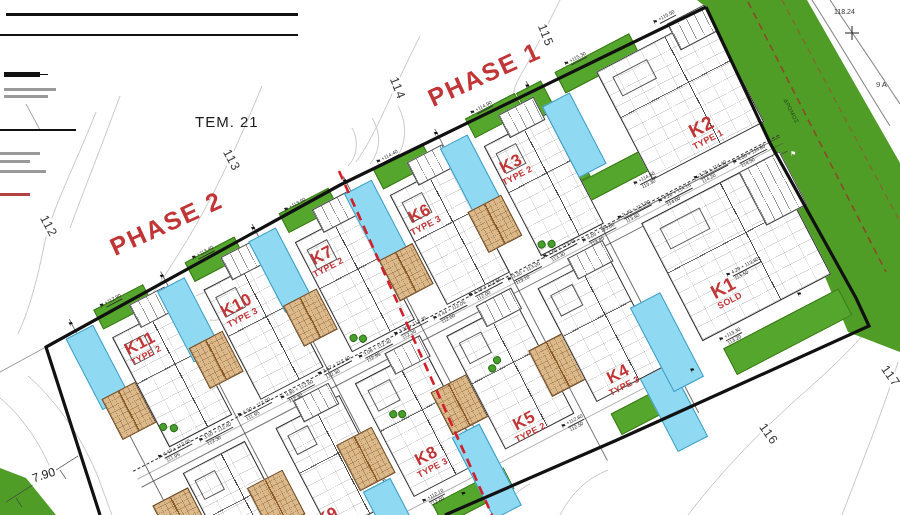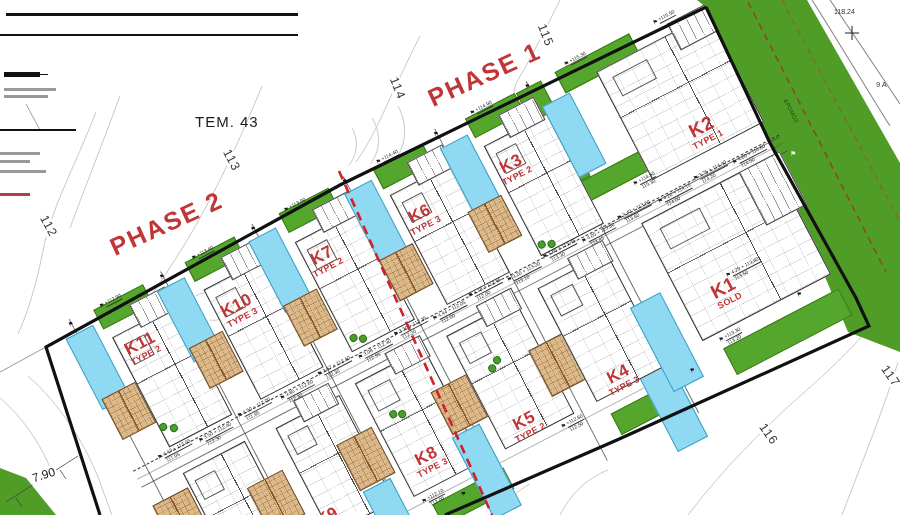--- a/index.html
+++ b/index.html
@@ -282,21 +282,21 @@
       </div>
   </div>
 
   <svg width="900" height="515" style="pointer-events:none;">
     <path d="M 100,515 L 46,347 L 340,185 L 706,7 M 706,7 L 770,143 L 856,298 L 869,326 L 617,440 L 445,515" fill="none" stroke="#111" stroke-width="3.2"></path>
     <path d="M 339,171 L 492,515" fill="none" stroke="#d1202a" stroke-width="2.6" stroke-dasharray="9,6"></path>
   </svg>
 
   <div class="phase" style="left:424px;top:60px;transform:rotate(-24.5deg);">PHASE 1</div>
   <div class="phase" style="left:106px;top:209px;transform:rotate(-24.5deg);">PHASE 2</div>
-  <div class="tiny" style="left:195px;top:113px;font-size:15px;color:#1c1c1c;letter-spacing:1px;">ΤΕΜ. 43</div>
+  <div class="tiny" style="left:195px;top:113px;font-size:15px;color:#1c1c1c;letter-spacing:1px;">ΤΕΜ. 21</div>
 
   <div class="contour-lbl" style="left:36px;top:220px;transform:rotate(62deg);">112</div>
   <div class="contour-lbl" style="left:219px;top:154px;transform:rotate(62deg);">113</div>
   <div class="contour-lbl" style="left:385px;top:82px;transform:rotate(68deg);">114</div>
   <div class="contour-lbl" style="left:533px;top:29px;transform:rotate(68deg);">115</div>
   <div class="contour-lbl" style="left:756px;top:428px;transform:rotate(55deg);">116</div>
   <div class="contour-lbl" style="left:878px;top:370px;transform:rotate(55deg);">117</div>
 
   <div class="tiny" style="left:30px;top:468px;font-size:12px;color:#222;transform:rotate(-18deg);background:#fff;padding:0 2px;">7.90</div>
   <div class="tiny" style="left:834px;top:8px;font-size:7px;">118.24</div>

